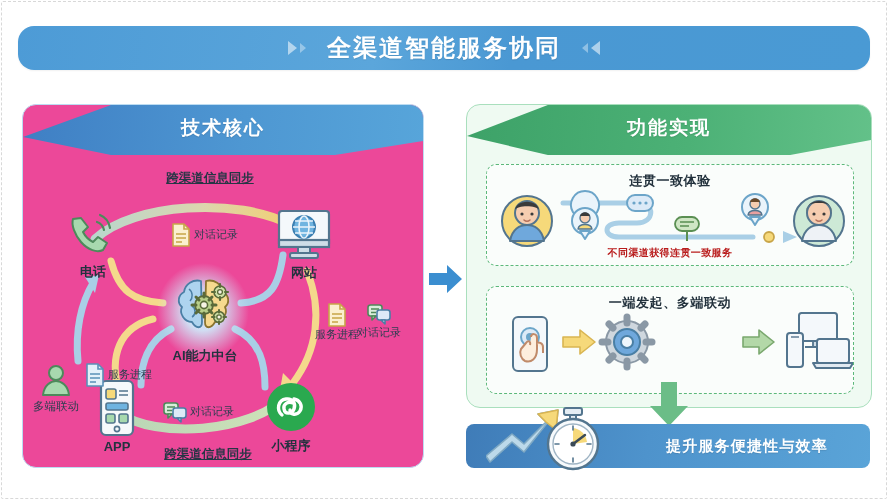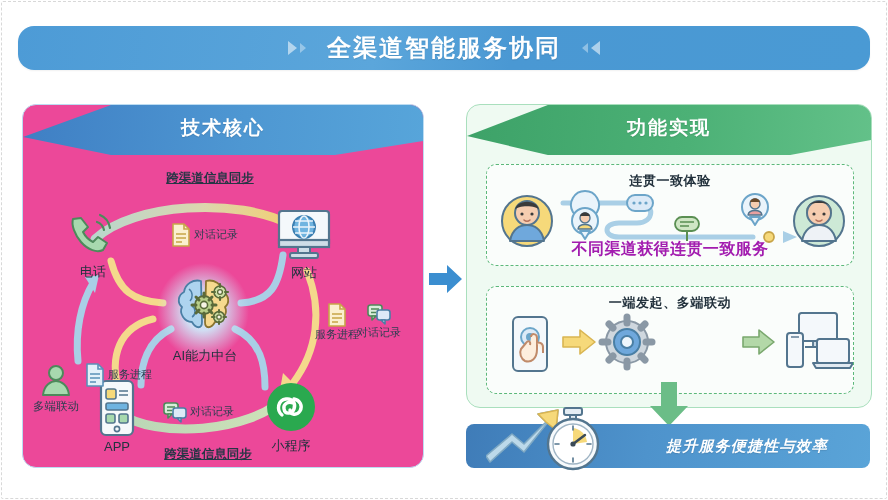--- a/index.html
+++ b/index.html
@@ -56,21 +56,21 @@
     position:absolute;left:0;top:0;width:100%;height:46px;
     display:flex;align-items:center;justify-content:center;
     color:#fff;font-size:19px;font-weight:bold;letter-spacing:2px;
     text-shadow:0 1px 1px rgba(0,0,0,.12);
   }
 
   
   .ldiag{position:absolute;left:0;top:46px;width:400px;height:316px;}
   .lbl{position:absolute;font-size:11.5px;color:#2c3e50;white-space:nowrap;line-height:1.22;text-align:center;}
   .lbl-b{font-size:12.5px;font-weight:bold;color:#263645;text-decoration:underline;}
-  .node-lbl{position:absolute;font-size:13px;font-weight:normal;color:#24323f;white-space:nowrap;text-align:center;}
+  .node-lbl{position:absolute;font-size:13px;font-weight:bold;color:#24323f;white-space:nowrap;text-align:center;}
   .ico{position:absolute;}
 
   .chip{position:absolute;display:flex;align-items:center;gap:3px;}
   .chip .ctext{font-size:11px;color:#2c3e50;line-height:1.2;white-space:nowrap;}
 
   
   .mid-arrow{position:absolute;left:428px;top:262px;width:36px;height:34px;}
 
   
   .rcard{
@@ -78,34 +78,33 @@
     background:#fafdfb;
   }
   .rcard-1{left:486px;top:164px;width:366px;height:100px;text-decoration:underline;}
   .rcard-2{left:486px;top:286px;width:366px;height:106px;}
   .rcard-title{
     position:absolute;left:0;top:7px;width:100%;text-align:center;
     font-size:13px;font-weight:bold;color:#22313c;letter-spacing:.6px;
   }
   .rcard-cap{
     position:absolute;left:0;bottom:5px;width:100%;text-align:center;
-    font-size:16px;font-weight:bold;color:#a21caf;letter-spacing:.4px;
+    font-size:10px;font-weight:bold;color:#b91c1c;letter-spacing:.4px;
   }
   .c2text{
     position:absolute;left:150px;top:28px;font-size:12.5px;color:#22313c;
     line-height:1.55;white-space:nowrap;
   }
 
   
   .bottom-banner{
     position:absolute;left:466px;top:424px;width:404px;height:44px;border-radius:8px;
     background:linear-gradient(100deg,#3f7cb8 0%,#4e93cc 45%,#5aa4d8 100%);
     display:flex;align-items:center;justify-content:flex-end;padding-right:42px;
     box-sizing:border-box;
-    font-style:italic;
   }
   .bottom-text{color:#fff;font-size:15px;font-weight:bold;letter-spacing:1.2px;text-shadow:0 1px 1px rgba(0,0,0,.12);}
   .bottom-icons{position:absolute;left:486px;top:404px;width:130px;height:72px;}
   .down-arrow{position:absolute;left:646px;top:382px;width:46px;height:46px;}
   .edge{position:absolute;inset:1px;border:1px dashed #d8d8d8;pointer-events:none;border-radius:2px;}
 </style>
 </head>
 <body>
 
 <div id="canvas">

